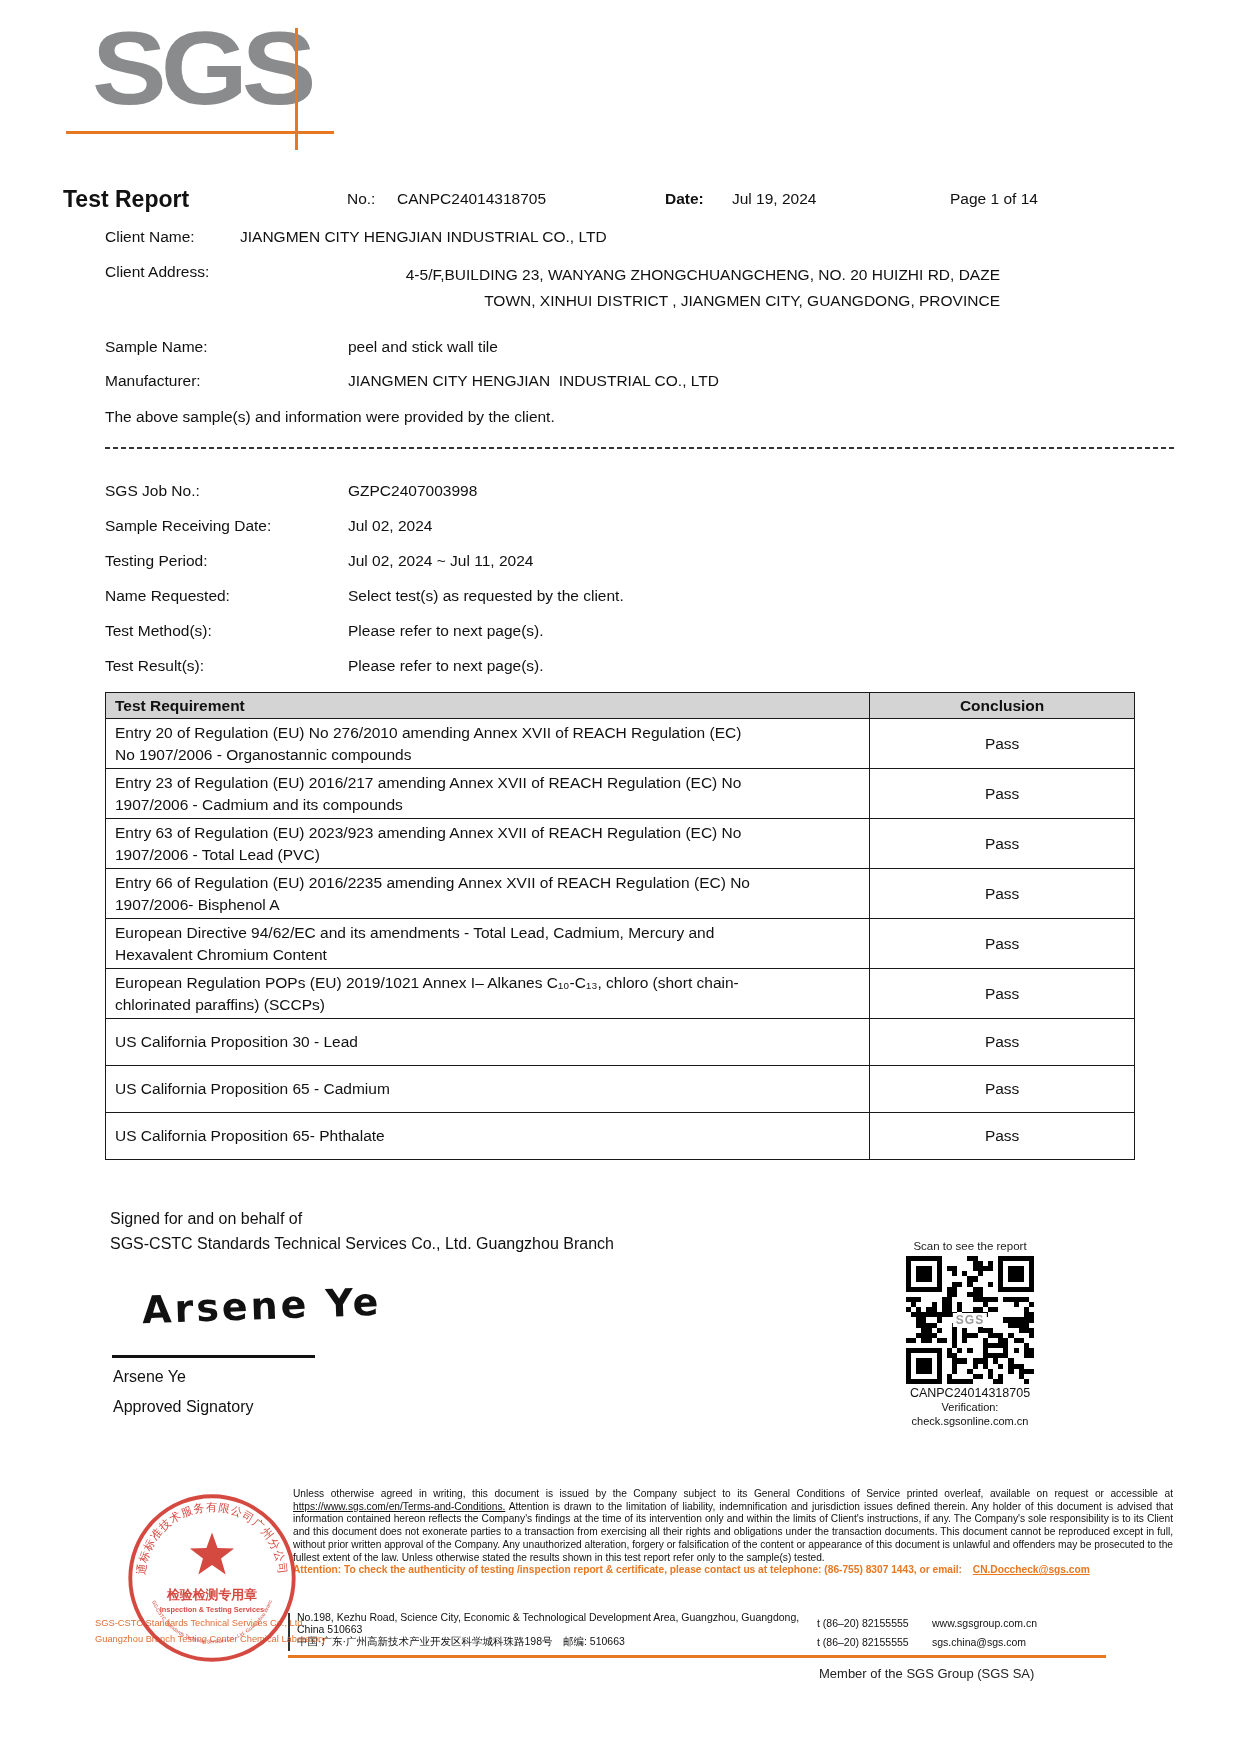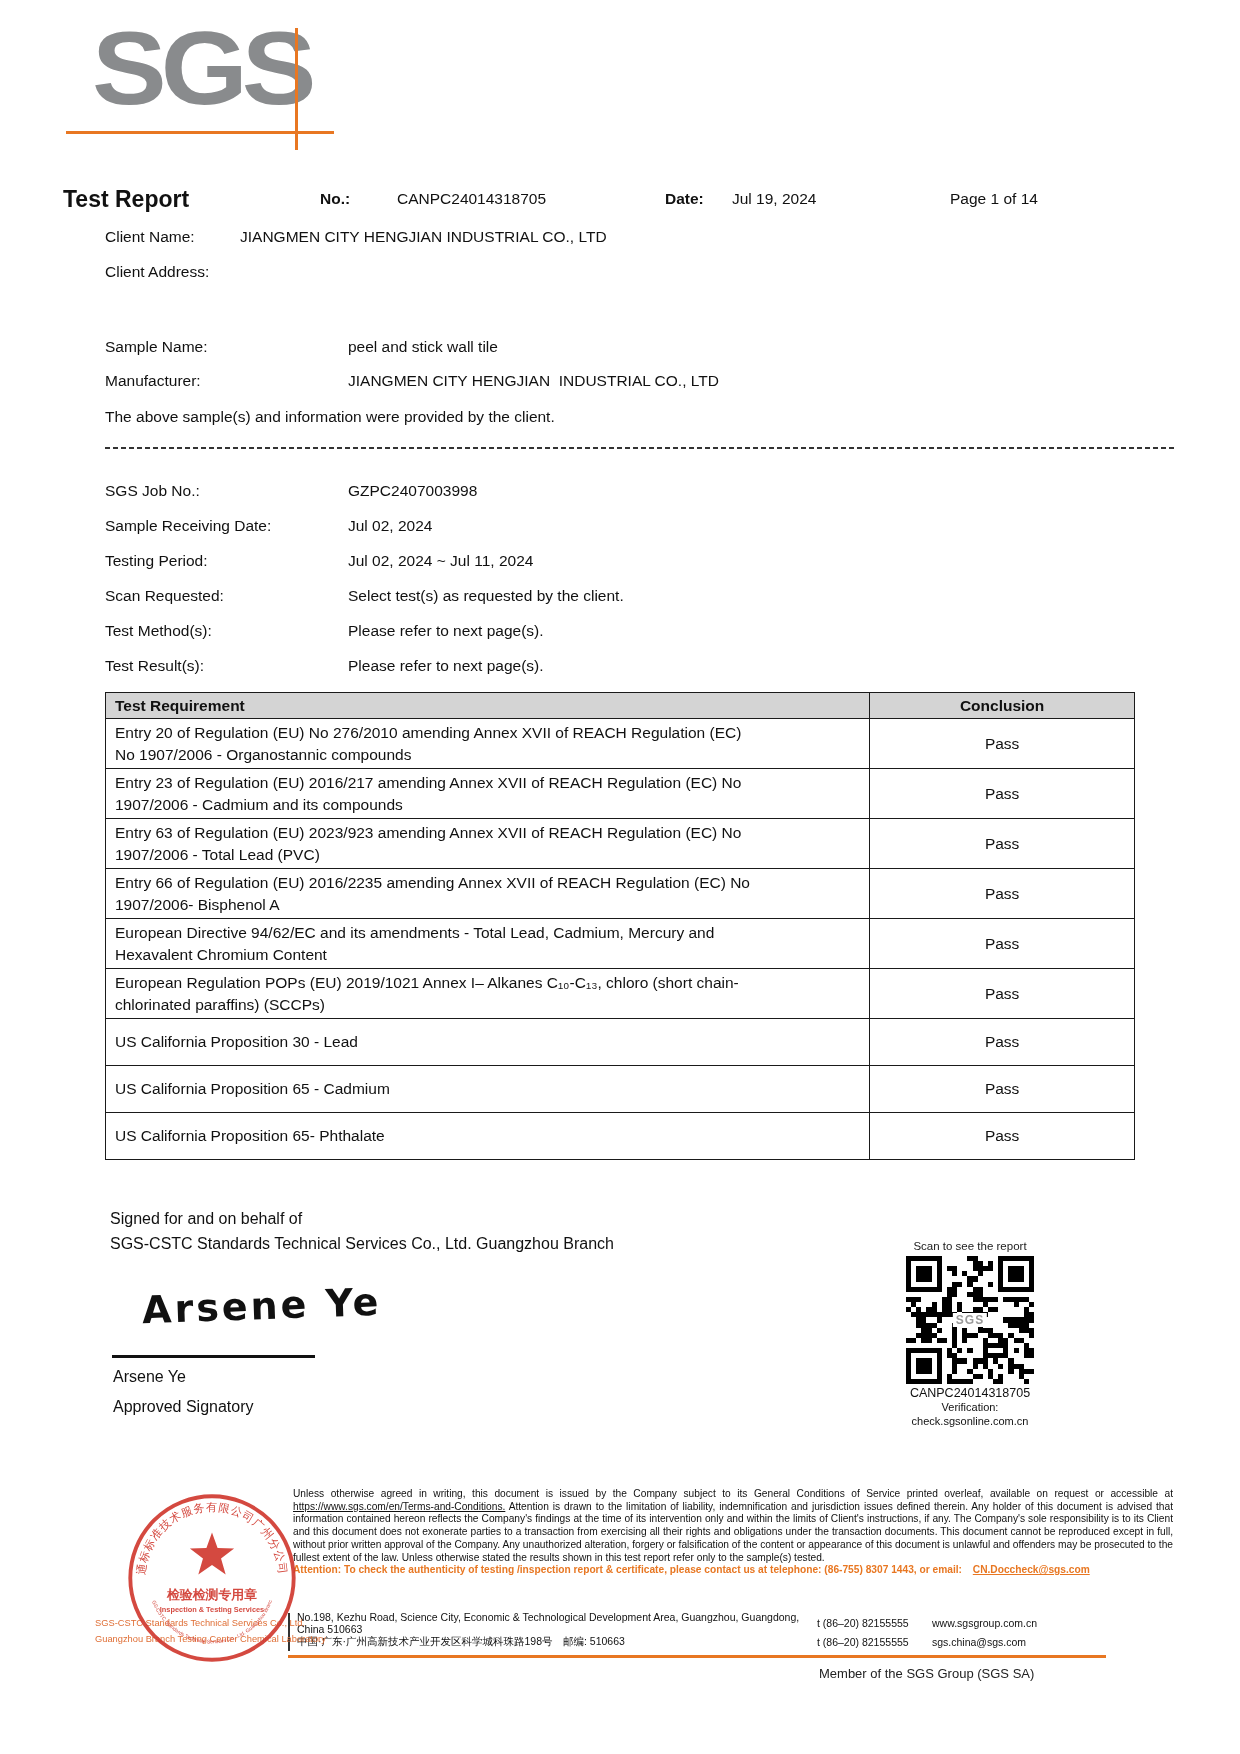--- a/index.html
+++ b/index.html
@@ -16,21 +16,21 @@
 
   
   .logo-text{position:absolute;left:92px;top:18px;font-size:112px;line-height:1;font-weight:bold;
     letter-spacing:-6px;color:var(--logo-gray);transform:scaleY(.92);transform-origin:top left;}
   .logo-hline{position:absolute;left:66px;top:131px;width:268px;height:3px;background:var(--sgs-orange);}
   .logo-vline{position:absolute;left:295px;top:28px;width:3px;height:122px;background:var(--sgs-orange);}
 
   
   .hdr{position:absolute;top:190px;left:0;width:100%;height:30px;}
   .hdr h1{position:absolute;left:63px;top:-4px;font-size:23px;font-weight:bold;}
-  .hdr .no-lbl{position:absolute;left:320px;font-size:15.5px;font-weight:bold;}
+  .hdr .no-lbl{position:absolute;left:347px;font-size:15.5px;font-weight:normal;}
   .hdr .no-val{position:absolute;left:397px;font-size:15.5px;}
   .hdr .date-lbl{position:absolute;left:665px;font-size:15.5px;font-weight:bold;}
   .hdr .date-val{position:absolute;left:732px;font-size:15.5px;}
   .hdr .page-val{position:absolute;left:950px;font-size:15.5px;}
 
   
   .kv{position:absolute;left:105px;display:flex;font-size:15.5px;line-height:20px;}
   .kv .lbl{flex:0 0 135px;}
   .kv2 .lbl{flex:0 0 243px;}
   .kv .val{white-space:pre-wrap;text-align:right;}
@@ -116,20 +116,22 @@
     <span class="date-val">Jul 19, 2024</span>
     <span class="page-val">Page 1 of 14</span>
   </div>
 
   <div class="kv" id="client-name-row">
     <span class="lbl">Client Name:</span>
     <span class="val">JIANGMEN CITY HENGJIAN INDUSTRIAL CO., LTD</span>
   </div>
   <div class="kv" id="client-address-row">
     <span class="lbl">Client Address:</span>
+    <span class="val">4-5/F,BUILDING 23, WANYANG ZHONGCHUANGCHENG, NO. 20 HUIZHI RD, DAZE
+TOWN, XINHUI DISTRICT , JIANGMEN CITY, GUANGDONG, PROVINCE</span>
   </div>
 
   <div class="kv kv2" id="sample-name-row">
     <span class="lbl">Sample Name:</span>
     <span class="val">peel and stick wall tile</span>
   </div>
   <div class="kv kv2" id="manufacturer-row">
     <span class="lbl">Manufacturer:</span>
     <span class="val">JIANGMEN CITY HENGJIAN  INDUSTRIAL CO., LTD</span>
   </div>
@@ -143,21 +145,21 @@
     </div>
     <div class="jrow">
       <span class="lbl">Sample Receiving Date:</span>
       <span class="val">Jul 02, 2024</span>
     </div>
     <div class="jrow">
       <span class="lbl">Testing Period:</span>
       <span class="val">Jul 02, 2024 ~ Jul 11, 2024</span>
     </div>
     <div class="jrow">
-      <span class="lbl">Scan Requested:</span>
+      <span class="lbl">Name Requested:</span>
       <span class="val">Select test(s) as requested by the client.</span>
     </div>
     <div class="jrow">
       <span class="lbl">Test Method(s):</span>
       <span class="val">Please refer to next page(s).</span>
     </div>
     <div class="jrow">
       <span class="lbl">Test Result(s):</span>
       <span class="val">Please refer to next page(s).</span>
     </div>

